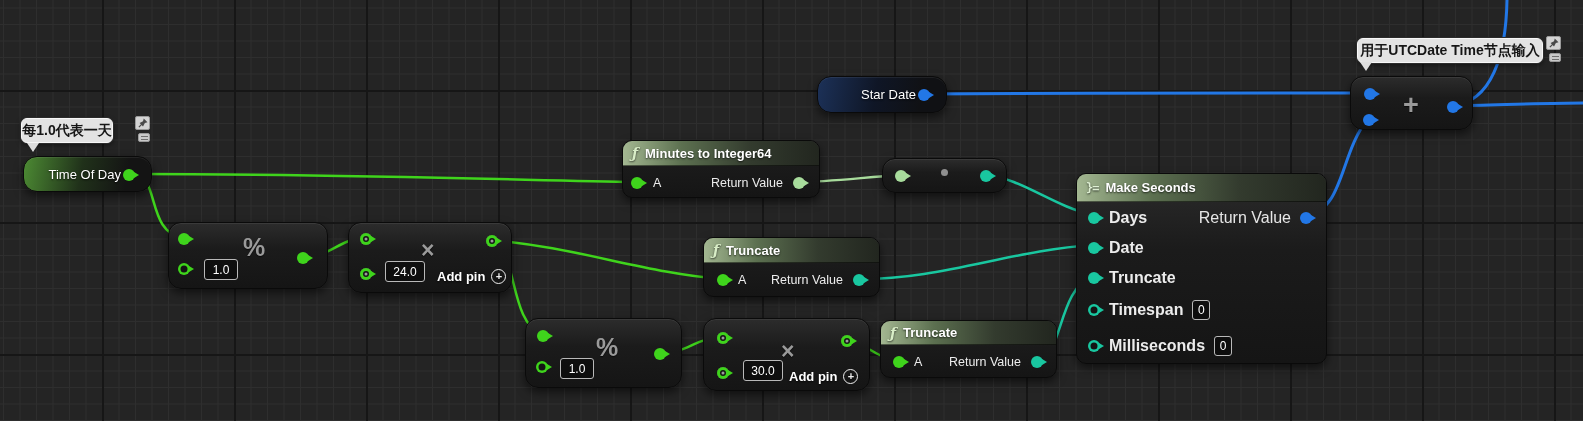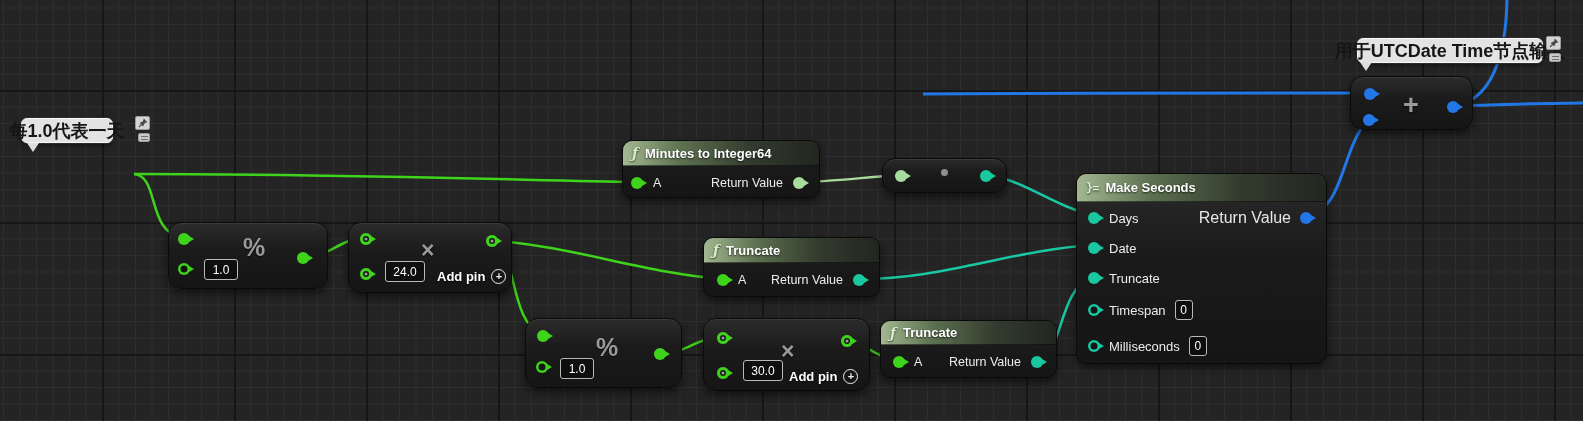--- a/index.html
+++ b/index.html
@@ -54,27 +54,27 @@
     text-shadow:0 1px 1px rgba(0,0,0,.6);}
   .field{position:absolute;background:rgba(8,8,8,.55);border:1px solid #b9b9b9;border-radius:3px;
     color:#fff;font-size:12px;display:flex;align-items:center;justify-content:center;}
   .addpin{position:absolute;display:flex;align-items:center;gap:6px;color:#fff;
     font-size:13px;font-weight:bold;text-shadow:0 1px 2px rgba(0,0,0,.8);}
   .addpin .circ{width:15px;height:15px;border:1.5px solid #f0f0f0;border-radius:50%;
     display:flex;align-items:center;justify-content:center;font-size:11px;font-weight:bold;color:#f0f0f0;line-height:1;}
   .dot{position:absolute;width:7px;height:7px;border-radius:50%;background:#8f8f8f;}
   .mtrow{position:absolute;left:0;height:24px;display:flex;align-items:center;gap:9px;padding-left:11px;}
   .mtrow .pin{position:relative;flex:0 0 12px;}
-  .mtrow .lbl{font-size:13px;color:#ececec;white-space:nowrap;}
+  .mtrow .lbl{font-size:16px;color:#ececec;white-space:nowrap;font-weight:bold;}
   .mtrow .field{position:relative;width:18px;height:20px;}
   .mtret{position:absolute;height:24px;display:flex;align-items:center;gap:9px;}
   .mtret .pin{position:relative;flex:0 0 12px;}
   .comment{position:absolute;z-index:3;background:#e3e3e3;border:1px solid #f7f7f7;
     box-shadow:0 0 0 1px #2c2c2c,0 2px 5px rgba(0,0,0,.5);border-radius:6px;
-    color:#161616;font-size:18px;font-weight:bold;display:flex;align-items:center;
+    color:#161616;font-size:14px;font-weight:bold;display:flex;align-items:center;
     justify-content:center;white-space:nowrap;padding:0 8px;}
   .tail{position:absolute;z-index:3;width:0;height:0;border:6px solid transparent;
     border-top:9px solid #dedede;}
   .ctab{position:absolute;z-index:3;background:#d4d4d4;border:1px solid #9b9b9b;border-radius:2px;
     display:flex;align-items:center;justify-content:center;}
   .ctab svg{display:block;}
   .ctab.small{background:#c9c9c9;}
   .ctab.small i{display:block;width:7px;height:4px;
     border-top:1px solid #6e6e6e;border-bottom:1px solid #6e6e6e;}
 </style>
@@ -108,20 +108,24 @@
   <div class="ctab" style="left:135px;top:116px;width:15px;height:14px">
     <svg width="12" height="12" viewBox="0 0 16 16">
         <path d="M9 2 L14 7 L10.5 8 L8 12.5 L3.5 8 L8 5.5 Z" fill="#4a4a4a"></path>
         <line x1="6.5" y1="9.5" x2="2.5" y2="13.5" stroke="#4a4a4a" stroke-width="1.6"></line>
       </svg>
   </div>
   <div class="ctab small" style="left:138px;top:133px;width:12px;height:9px">
       <i></i>
     </div>
 
+  <div class="node var green" style="left:23px;top:156px;width:129px;height:36px">
+    <span class="varlabel">Time Of Day</span>
+    <span class="pin c-green" style="left:99px;top:12px"></span>
+  </div>
 
   <div class="node op" style="left:168px;top:222px;width:160px;height:67px">
     <span class="pin c-green" style="left:9px;top:10px"></span>
     <span class="pin hollow c-green" style="left:9px;top:40px"></span>
     <div class="field" style="left:35px;top:36px;width:34px;height:21px">1.0</div>
     <span class="opglyph" style="left:74px;top:12px;font-size:25px">%</span>
     <span class="pin c-green" style="left:128px;top:29px"></span>
   </div>
 
   <div class="node op" style="left:348px;top:222px;width:164px;height:71px">
@@ -221,20 +225,24 @@
       <span class="pin hollow c-teal"></span>
       <span class="lbl">Milliseconds</span>
       <span class="field">0</span>
     </div>
     <div class="mtret" style="top:32px;right:14px">
       <span class="lbl">Return Value</span>
       <span class="pin c-blue"></span>
     </div>
   </div>
 
+  <div class="node var blue" style="left:817px;top:76px;width:130px;height:37px">
+    <span class="varlabel">Star Date</span>
+    <span class="pin c-blue" style="left:100px;top:12px"></span>
+  </div>
 
   <div class="node op" style="left:1350px;top:76px;width:123px;height:54px">
     <span class="pin c-blue" style="left:13px;top:11px"></span>
     <span class="pin c-blue" style="left:12px;top:37px"></span>
     <span class="opglyph" style="left:52px;top:15px;font-size:27px">+</span>
     <span class="pin c-blue" style="left:96px;top:24px"></span>
   </div>
 
   <div class="comment" style="left:1357px;top:38px;width:186px;height:25px">
     <span>用于UTCDate Time节点输入</span>

